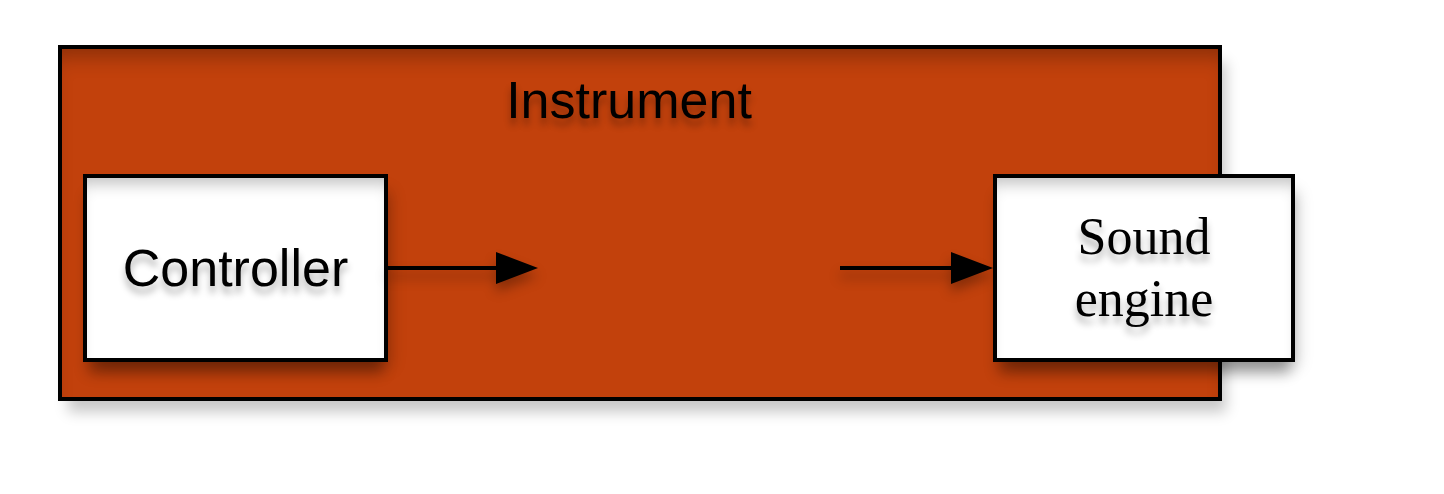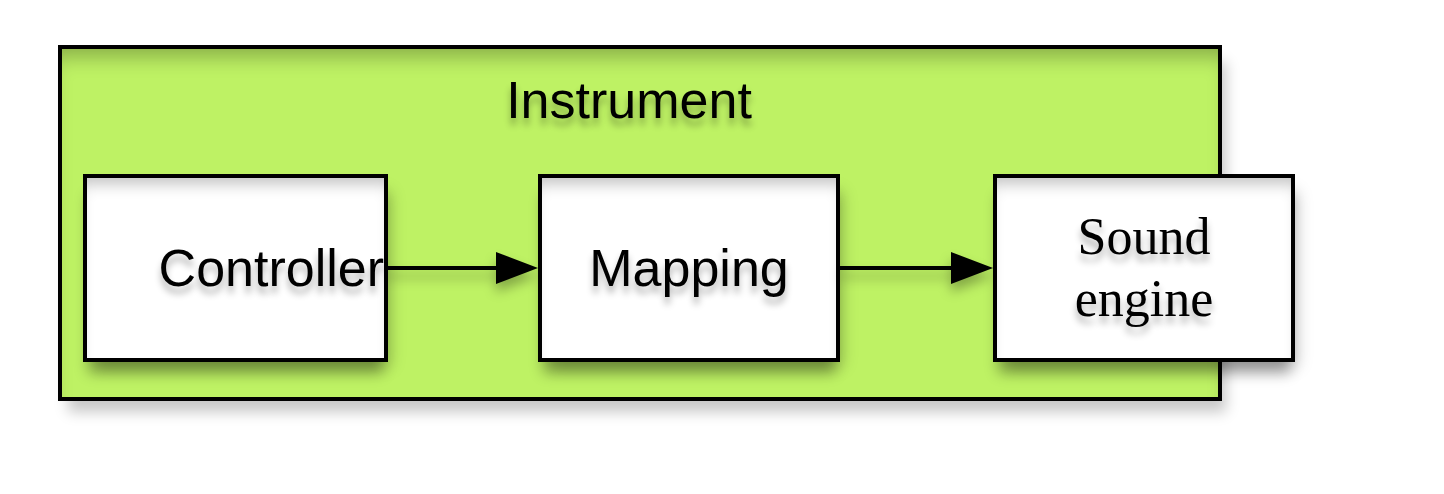--- a/index.html
+++ b/index.html
@@ -14,21 +14,21 @@
     overflow: hidden;
   }
 
   
   .frame {
     position: absolute;
     left: 58px;
     top: 45px;
     width: 1164px;
     height: 356px;
-    background: #bef264;
+    background: #c2410c;
     border: 4px solid #000000;
     box-shadow:
       7px 14px 13px -3px rgba(0,0,0,0.22),
       inset 0 18px 20px -10px rgba(0,0,0,0.28);
   }
 
   .frame-title {
     position: absolute;
     top: 22px;
     left: 0;
@@ -50,21 +50,21 @@
     background: #ffffff;
     border: 4px solid #000000;
     display: flex;
     align-items: center;
     justify-content: center;
     box-shadow:
       0 16px 13px -5px rgba(0,0,0,0.33),
       9px 11px 15px -6px rgba(0,0,0,0.18),
       inset 0 14px 15px -8px rgba(0,0,0,0.24);
   }
-  .node-controller { left: 21px;  width: 305px; justify-content: flex-end; }
+  .node-controller { left: 21px;  width: 305px; }
   .node-mapping    { left: 476px; width: 302px; }
   .node-sound      { left: 931px; width: 302px; font-family: Liberation Serif, serif; }
 
   .node-label {
     font-size: 52px;
     line-height: 1.2;
     color: #000000;
     text-align: center;
     white-space: pre-line;
     text-shadow: 0 7px 7px rgba(0,0,0,0.30);
@@ -107,23 +107,20 @@
 
     <div class="node node-controller">
       <span class="node-label">Controller</span>
     </div>
 
     <div class="arrow arrow-1">
       <span class="arrow-line"></span>
       <span class="arrow-head"></span>
     </div>
 
-    <div class="node node-mapping">
-      <span class="node-label">Mapping</span>
-    </div>
 
     <div class="arrow arrow-2">
       <span class="arrow-line"></span>
       <span class="arrow-head"></span>
     </div>
 
     <div class="node node-sound">
       <span class="node-label">Sound
 engine</span>
     </div>

